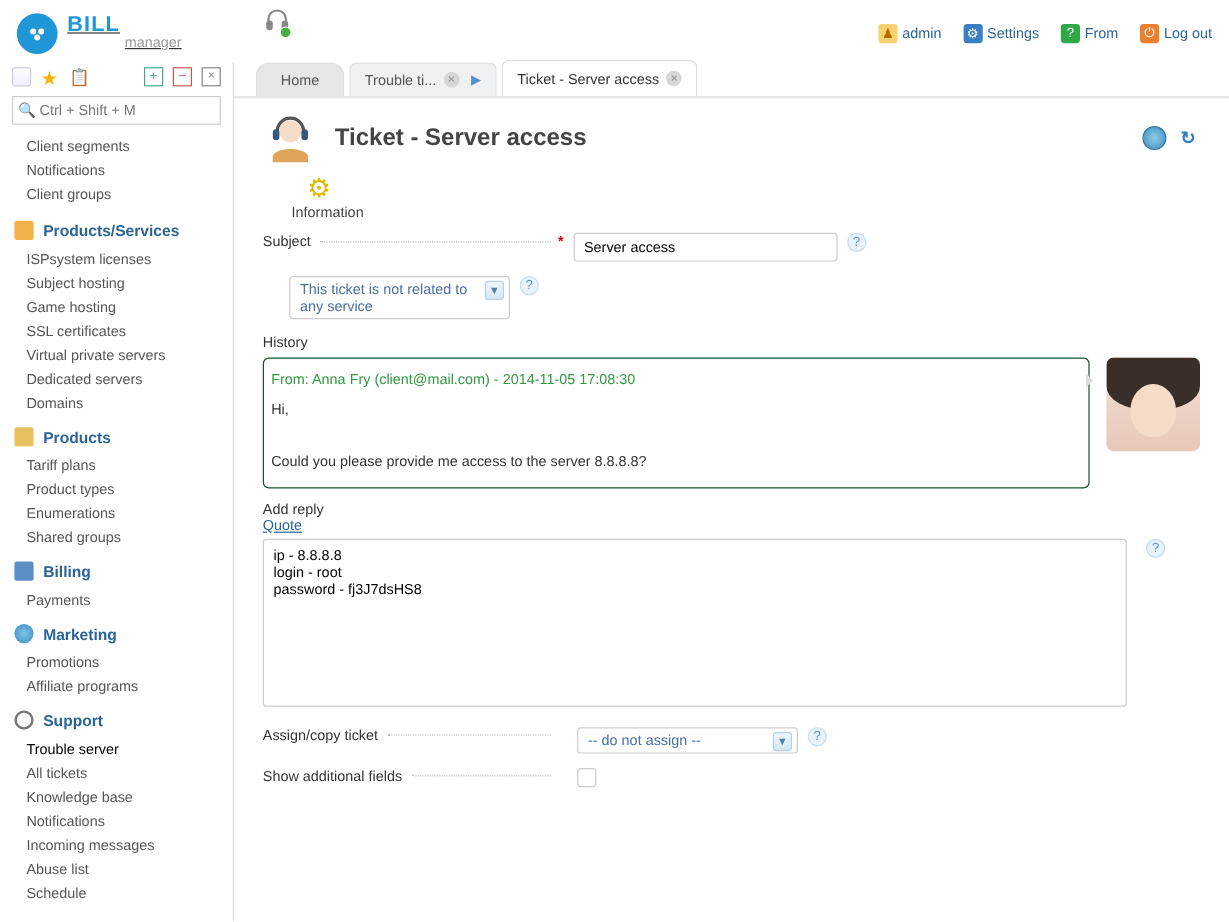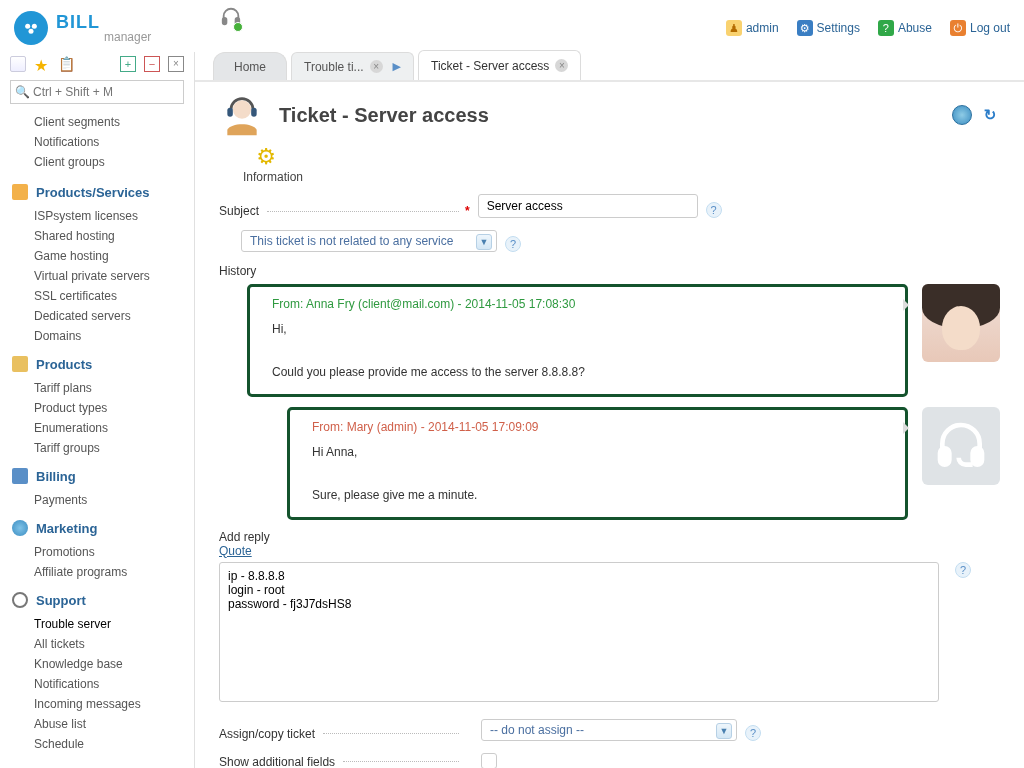--- a/index.html
+++ b/index.html
@@ -1,21 +1,21 @@
 <!DOCTYPE html>
 <html><head>
 <meta charset="utf-8">
 <style>
 * { box-sizing: border-box; margin: 0; padding: 0; }
 body { font-family: Arial, Helvetica, sans-serif; font-size: 12px; color: #333; background: #fff; width: 1024px; height: 768px; overflow: hidden; position: relative; }
 a { text-decoration: none; }
 
 
 .topbar { height: 52px; display: flex; align-items: center; padding: 4px 14px 0 14px; }
-.logo { display: flex; align-items: center; gap: 8px; }
+.logo { display: flex; gap: 8px; text-decoration: underline; }
 .logo-circle { width: 34px; height: 34px; background:#2196d6; border-radius:50%; display:flex; align-items:center; justify-content:center; color:#fff; font-size:18px; }
 .logo-text { line-height:1; }
 .logo-text .b1 { font-size:18px; font-weight:bold; color:#2196d6; letter-spacing:1px; }
 .logo-text .b2 { font-size:12px; color:#999;padding-left:48px; }
 .topbar-right { margin-left:auto; display:flex; gap:18px; align-items:center; }
 .topbar-right .item { display:flex; align-items:center; gap:4px; color:#2b6496; cursor:pointer; font-size:12px; }
 .ico { width:16px; height:16px; display:inline-flex; align-items:center; justify-content:center; border-radius:3px; font-size:11px; }
 .ico-user{ background:#f9d270; color:#b36b00;}
 .ico-gear{ background:#3a7ec3; color:#fff;}
 .ico-help{ background:#30a848; color:#fff;}
@@ -35,21 +35,21 @@
 .plus{ border:1px solid #4a8; color:#4a8; font-size:11px; line-height:14px; text-align:center;}
 .minus{ border:1px solid #c55; color:#c55; font-size:11px; line-height:14px; text-align:center;}
 .x{ border:1px solid #888; color:#888; font-size:10px; line-height:14px; text-align:center;}
 .search-box { margin:4px 10px 8px; }
 .search-box input{ width:100%; padding:4px 23px 4px 22px; border:1px solid #ccc; border-radius:0; color:#888; font-size:12px; background: #fff; }
 .search-wrap{ position:relative;}
 .search-wrap .mag{ position:absolute; left:5px; top:5px; color:#aaa;}
 .side-group { padding:2px 0; }
 .side-group h3{ display:flex; align-items:center; gap:8px; padding:6px 12px; color:#2b6496; font-size:13px; font-weight:bold; cursor:pointer;}
 .side-group h3 .gi{ width:16px;height:16px; display:inline-block;}
-.side-items a{ display:block; padding:3px 12px 3px 34px; color:#555; font-size:12px; cursor:pointer;}
+.side-items a{ display:block; padding:3px 12px 3px 22px; color:#555; font-size:12px; cursor:pointer;}
 .side-items a.active{ color:#000; font-weight:normal;}
 
 .gi-box{background:#e9c060;border-radius:2px;}
 .gi-cart{background:#f3b14a;border-radius:2px;}
 .gi-bill{background:#5a8fc7;border-radius:2px;}
 .gi-globe{background:radial-gradient(#7fc3e8,#3a8cc1);border-radius:50%;}
 .gi-support{border:2px solid #777;border-radius:50%;}
 
 
 .main { position:absolute; top:52px; left:195px; right:0; bottom:0; background:#fff; }
@@ -70,34 +70,34 @@
 .top-actions{ margin-left:auto; display:flex; gap:8px;}
 .round-ico{ width:20px;height:20px;border-radius:50%;display:flex;align-items:center;justify-content:center;cursor:pointer;}
 .round-globe{ background:radial-gradient(#8fcce6,#3a8cc1); border:1px solid #2a6f9e;}
 .round-refresh{ background:#fff; color:#2b7dc9; font-weight:bold; font-size:15px;}
 
 .info-block{ margin:2px 0 10px 24px;}
 .info-label{ text-align:center; width:46px;}
 .info-gear{ color:#e3b800; font-size:22px; display:block;}
 .info-txt{ font-size:12px; color:#444;}
 
-.form-row{ display:flex; align-items:flex-end; margin:6px 0 12px 0;}
+.form-row{ display:flex; align-items:flex-start; margin:6px 0 12px 0;}
 .form-row .lbl{ width:240px; position:relative; display:flex; align-items:center;}
 .form-row .lbl span.txt{ background:#fff; padding-right:4px; z-index:1; position:relative;}
 .form-row .lbl::after{ content:""; flex:1; border-bottom:1px dotted #bbb; margin-left:4px;}
 .req{ color:#d00; margin-left:6px; font-weight:bold;}
 .form-row input[type=text]{ width:220px; padding:4px 8px; border:1px solid #ccc; border-radius:3px; margin-left:8px; font-size:12px;}
-.select{ width:256px; margin-left:8px; border:1px solid #ccc; border-radius:3px; padding:3px 24px 3px 8px; color:#4a6fa0; font-size:12px; background:#fff; position:relative; cursor:pointer;}
+.select{ width:184px; margin-left:8px; border:1px solid #ccc; border-radius:3px; padding:3px 24px 3px 8px; color:#4a6fa0; font-size:12px; background:#fff; position:relative; cursor:pointer;}
 .select .arr{ position:absolute; right:4px; top:3px; width:16px;height:16px; border-radius:3px; background:linear-gradient(#eef6fc,#d4e7f5); border:1px solid #b6d0e5; color:#4a80b0; display:flex;align-items:center;justify-content:center;font-size:9px;}
 .help-q{ width:16px;height:16px;border-radius:50%;background:#e8f2fa;border:1px solid #c3ddf0;color:#5a8fc7;display:flex;align-items:center;justify-content:center;font-size:11px;margin-left:8px;cursor:pointer;}
 
 .section-h{ font-size:12px; color:#333; margin:8px 0 6px 0;}
 
 .msg-row{ display:flex; gap:14px; margin-bottom:10px;}
-.msg-bubble{ flex:1; border:3px solid #14532d; border-radius:5px; padding:10px 22px; background:#fff; position:relative;margin-left:28px;}
+.msg-bubble{ flex:1; border:1px solid #14532d; border-radius:5px; padding:10px 6px; background:#fff; position:relative;}
 .msg-bubble.right::after{ content:""; position:absolute; right:-10px; top:12px; border:6px solid transparent; border-left-color:#ddd;}
 .msg-header{ font-size:12px; margin-bottom:8px;}
 .msg-header.green{ color:#2f9a40;}
 .msg-header.red{ color:#d0604a;}
 .msg-body{ font-size:12px; color:#333; line-height:1.8;}
 .avatar{ width:78px;height:78px;border-radius:6px;background:#dfe3e6;display:flex;align-items:center;justify-content:center;overflow:hidden;}
 .avatar svg{ width:56px;height:56px; color:#fff;}
 .msg-row.indent{ margin-left:40px;}
 
 .reply-label{ margin-top:10px; font-size:12px;}
@@ -134,21 +134,21 @@
     <div class="item">
         <span class="ico ico-user">♟</span>
         <span>admin</span>
       </div>
     <div class="item">
         <span class="ico ico-gear">⚙</span>
         <span>Settings</span>
       </div>
     <div class="item">
         <span class="ico ico-help">?</span>
-        <span>Abuse</span>
+        <span>From</span>
       </div>
     <div class="item">
         <span class="ico ico-out">⏻</span>
         <span>Log out</span>
       </div>
   </div>
 </div>
 
 <div class="headset-float">
   <span class="ico-headset">
@@ -183,38 +183,38 @@
       <a>Client groups</a>
     </div>
   <div id="side-groups">
       <div class="side-group">
         <h3>
           <span class="gi gi-cart"></span>
           <span>Products/Services</span>
         </h3>
         <div class="side-items">
           <a>ISPsystem licenses</a>
-          <a>Shared hosting</a>
+          <a>Subject hosting</a>
           <a>Game hosting</a>
+          <a>SSL certificates</a>
           <a>Virtual private servers</a>
-          <a>SSL certificates</a>
           <a>Dedicated servers</a>
           <a>Domains</a>
         </div>
       </div>
       <div class="side-group">
         <h3>
           <span class="gi gi-box"></span>
           <span>Products</span>
         </h3>
         <div class="side-items">
           <a>Tariff plans</a>
           <a>Product types</a>
           <a>Enumerations</a>
-          <a>Tariff groups</a>
+          <a>Shared groups</a>
         </div>
       </div>
       <div class="side-group">
         <h3>
           <span class="gi gi-bill"></span>
           <span>Billing</span>
         </h3>
         <div class="side-items">
           <a>Payments</a>
         </div>
@@ -308,34 +308,20 @@
     <div class="section-h">History</div>
 
     <div id="messages">
         <div class="msg-row">
           <div class="msg-bubble right">
             <div class="msg-header green">From: Anna Fry (client@mail.com) - 2014-11-05 17:08:30</div>
             <div class="msg-body">Hi,<br><br>Could you please provide me access to the server 8.8.8.8?</div>
           </div>
           <div class="face"></div>
         </div>
-        <div class="msg-row indent">
-          <div class="msg-bubble right">
-            <div class="msg-header red">From: Mary (admin) - 2014-11-05 17:09:09</div>
-            <div class="msg-body">Hi Anna,<br><br>Sure, please give me a minute.</div>
-          </div>
-          <div class="avatar">
-            <svg viewBox="0 0 24 24" fill="none" stroke="#fff" stroke-width="2">
-              <path d="M4 13v-2a8 8 0 0116 0v2"></path>
-              <rect x="3" y="13" width="4" height="7" rx="2" fill="#fff"></rect>
-              <rect x="17" y="13" width="4" height="7" rx="2" fill="#fff"></rect>
-              <path d="M17 20h-3a3 3 0 01-3-3"></path>
-            </svg>
-          </div>
-        </div>
       </div>
 
     <div class="reply-label">Add reply</div>
     <a class="quote-link">Quote</a>
     <div class="reply-box">
       <textarea id="reply-ta" style="">ip - 8.8.8.8
 login - root
 password - fj3J7dsHS8</textarea>
       <span class="help-q reply-help">?</span>
     </div>

